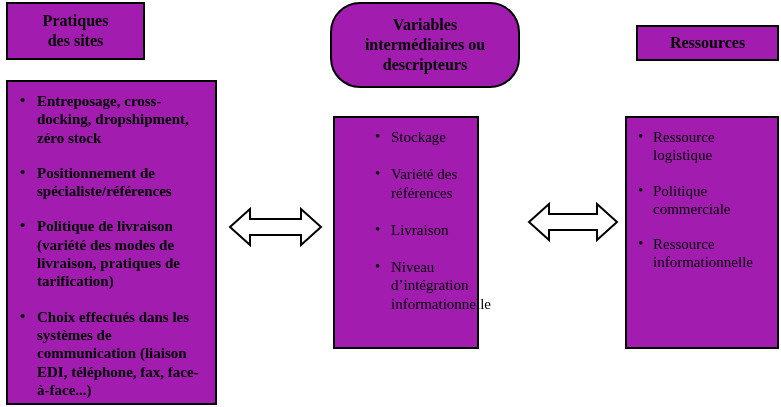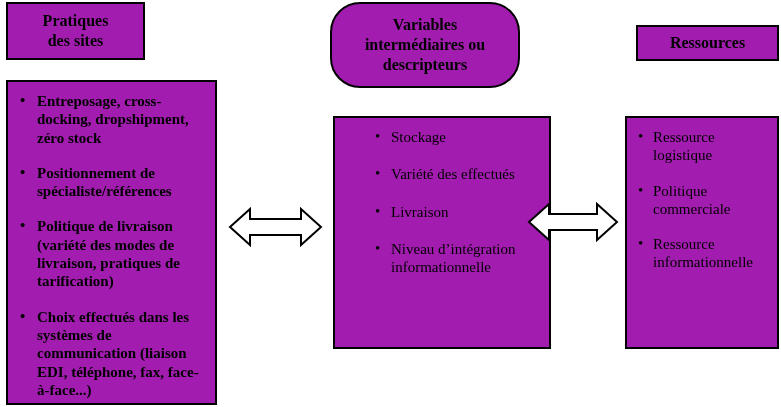--- a/index.html
+++ b/index.html
@@ -86,21 +86,21 @@
   #title-variables {
     left: 330px;
     top: 2px;
     width: 190px;
     height: 86px;
     border-radius: 30px;
   }
   #list-variables {
     left: 333px;
     top: 116px;
-    width: 218px;
+    width: 146px;
     height: 233px;
     padding-left: 24px;
   }
   #list-variables ul.bullets > li {
     padding-left: 32px;
     margin-bottom: 19px;
   }
   #list-variables ul.bullets > li::before {
     left: 16px;
   }
@@ -171,21 +171,21 @@
     <div>
       <div>Variables</div>
       <div>intermédiaires ou</div>
       <div>descripteurs</div>
     </div>
   </div>
 
   <div class="box list-box" id="list-variables">
     <ul class="bullets">
       <li>Stockage</li>
-      <li>Variété des effectués</li>
+      <li>Variété des références</li>
       <li>Livraison</li>
       <li>Niveau d’intégration informationnelle</li>
     </ul>
   </div>
 
   <svg class="arrow" id="arrow-right" viewBox="0 0 92 44">
     <polygon points="2,22 22,4 22,14 70,14 70,4 90,22 70,40 70,30 22,30 22,40" fill="#ffffff" stroke="#000000" stroke-width="2" stroke-linejoin="miter"></polygon>
   </svg>
 
   <div class="box header-box" id="title-ressources">

